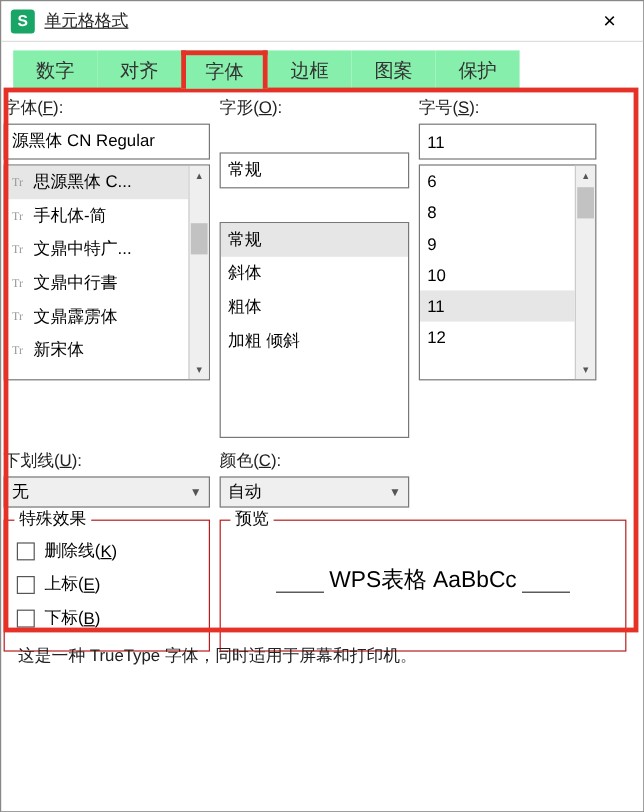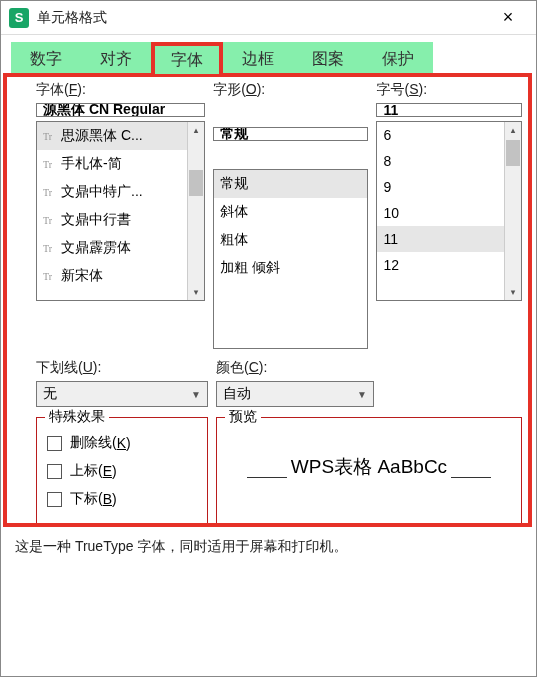--- a/index.html
+++ b/index.html
@@ -2,41 +2,41 @@
 <html><head>
   <meta charset="utf-8">
   <style>
     * { box-sizing: border-box; font-family: "Microsoft YaHei", "SimSun", sans-serif; }
     body { margin: 0; padding: 0; background: #fff; width: 537px; height: 677px; overflow: hidden; }
     
     .window { width: 537px; height: 677px; border: 1px solid #888; background: #fff; position: relative; }
     
     .titlebar { height: 34px; display: flex; align-items: center; padding: 0 8px; border-bottom: 1px solid #ddd; }
     .titlebar .app-icon { width: 20px; height: 20px; background: #18a566; border-radius: 3px; display: flex; align-items: center; justify-content: center; color: #fff; font-weight: bold; font-size: 13px; margin-right: 8px; }
-    .titlebar .title { flex: 1; font-size: 14px; color: #222; }
+    .titlebar .title { flex: 1; font-size: 14px; color: #222; text-decoration: underline; }
     .titlebar .close { width: 40px; height: 34px; display: flex; align-items: center; justify-content: center; font-size: 18px; cursor: pointer; }
     
     .tabrow { display: flex; padding: 6px 10px 0 10px; height: 38px; }
     .tab { padding: 6px 18px; font-size: 16px; cursor: pointer; border: 1px solid transparent; border-bottom: none; position: relative; top: 1px; background: #86efac; color: #333; text-align: center; }
     .tab.active-red { border: 4px solid #e63127; border-bottom: none; padding: 4px 16px; z-index: 5; }
     
     .redbox { position: absolute; left: 2px; right: 4px; top: 72px; height: 454px; border: 4px solid #e63127; z-index: 2; pointer-events: none; }
     
-    .body { padding: 8px 14px 8px 14px; position: relative; margin-left: 21px; }
+    .body { padding: 8px 14px 8px 2px; position: relative; }
     
     .toprow { display: flex; gap: 8px; }
     .col { display: flex; flex-direction: column; }
     .col.font { width: 172px; }
     .col.style { width: 158px; gap: 24px; }
     .col.size { width: 148px; }
     
     .lbl { font-size: 14px; margin-bottom: 4px; color: #222; }
     .u { text-decoration: underline; }
     
-    input.inp { border: 1px solid #777; height: 14px; padding: 2px 6px; font-size: 14px; outline: none; width: 100%; font-weight: bold; }
+    input.inp { border: 1px solid #777; height: 30px; padding: 2px 6px; font-size: 14px; outline: none; width: 100%; }
     
     .listbox { border: 1px solid #777; height: 180px; margin-top: 4px; overflow: hidden; display: flex; }
     .listbox .items { flex: 1; overflow: hidden; }
     .listbox .scroll { width: 17px; background: #efefef; border-left: 1px solid #ccc; position: relative; }
     .listbox .scroll .thumb { position: absolute; left: 1px; right: 1px; background: #c2c2c2; }
     .listbox .scroll .arrow { position: absolute; left: 0; right: 0; height: 16px; text-align: center; font-size: 9px; color: #555; line-height: 16px; }
     
     .li { padding: 5px 6px; font-size: 14px; cursor: pointer; display: flex; align-items: center; }
     .li.sel { background: #e6e6e6; }
     .li .tf { display:inline-block; width: 14px; font-size: 10px; color: #999; margin-right: 4px; font-family: serif; }

